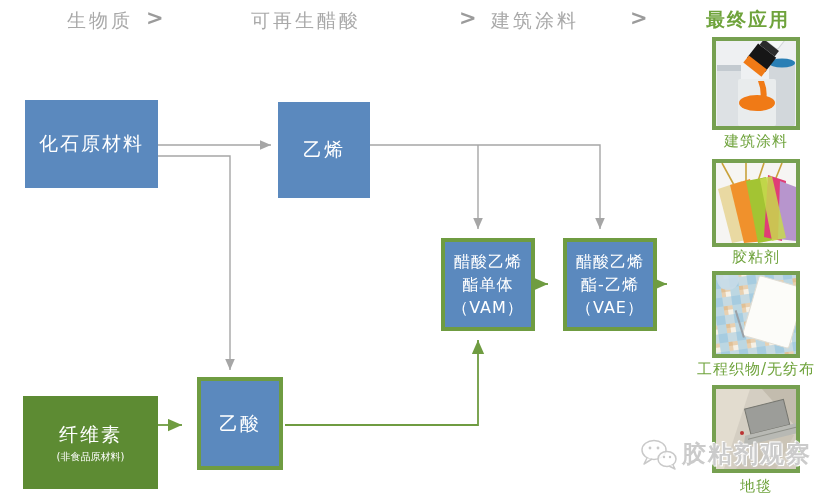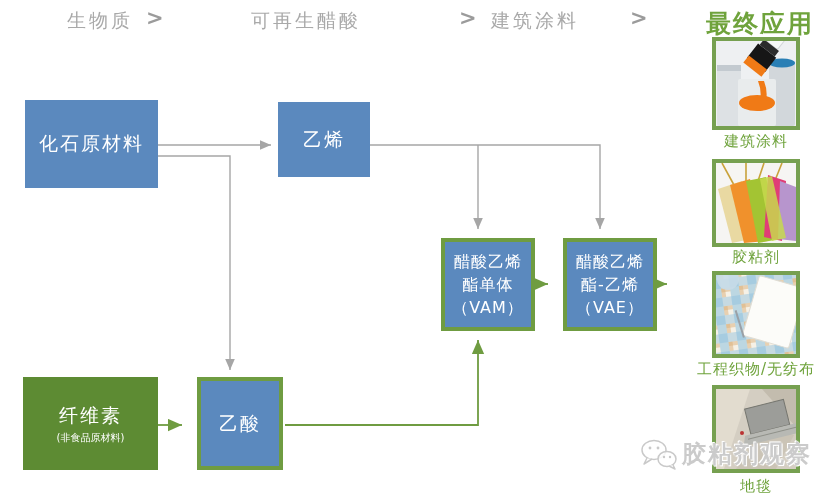--- a/index.html
+++ b/index.html
@@ -10,31 +10,31 @@
   
   .hdr-label {
     position:absolute; top:8px; font-size:19px; letter-spacing:3px;
     color:var(--header-gray); white-space:nowrap;
   }
   .hdr-chev {
     position:absolute; top:6px; font-size:21px; font-weight:bold;
     color:#9b9b9b;
   }
   .hdr-final {
-    position:absolute; top:7px; left:706px; width:100px; text-align:right;
-    font-size:25px; letter-spacing:2px; color:var(--accent-green);
+    position:absolute; top:7px; left:706px; width:100px; text-align:left;
+    font-size:19px; letter-spacing:2px; color:var(--accent-green);
     font-weight:bold; white-space:nowrap;
   }
   
   .box {
     position:absolute; box-sizing:border-box; display:flex; flex-direction:column;
     align-items:center; justify-content:center; text-align:center; color:#fff;
   }
   .box-blue  { background:var(--box-blue); }
-  .box-green { background:var(--box-green-fill); }
+  .box-green { background:var(--box-green-fill);margin-top:19px; }
   .green-frame { border:4px solid var(--border-green);margin-left:10px; }
   .box-label { font-size:19px; letter-spacing:2px; white-space:nowrap; }
   .box-line  { font-size:16px; letter-spacing:1px; line-height:1.45; white-space:nowrap; }
   .box-sub   { font-size:10px; letter-spacing:0; margin-top:2px; white-space:nowrap; }
   
   .connectors { position:absolute; left:0; top:0; pointer-events:none; }
   .ln-gray  { stroke:var(--line-gray);  stroke-width:1.4; fill:none; }
   .ln-green { stroke:var(--border-green); stroke-width:1.8; fill:none; }
   
   .app-fig {
@@ -88,21 +88,21 @@
     <path class="ln-green" d="M158,425 H182" marker-end="url(#mn)"></path>
     <path class="ln-green" d="M285,425 H478 V340" marker-end="url(#mn)"></path>
     <path class="ln-green" d="M525,284 H548" marker-end="url(#mn)"></path>
     <path class="ln-green" d="M647,284 H667" marker-end="url(#mn)"></path>
   </svg>
 
   <div class="box box-blue" style="left:25px;top:100px;width:133px;height:88px">
     <span class="box-label">化石原材料</span>
   </div>
 
-  <div class="box box-blue" style="left:278px;top:102px;width:92px;height:75px">
+  <div class="box box-blue" style="left:278px;top:102px;width:92px;height:96px">
     <span class="box-label">乙烯</span>
   </div>
 
   <div class="box box-blue green-frame" style="left:431px;top:238px;width:94px;height:93px">
     <span class="box-line">醋酸乙烯</span>
     <span class="box-line">酯单体</span>
     <span class="box-line">（VAM）</span>
   </div>
 
   <div class="box box-blue green-frame" style="left:553px;top:238px;width:94px;height:93px">

